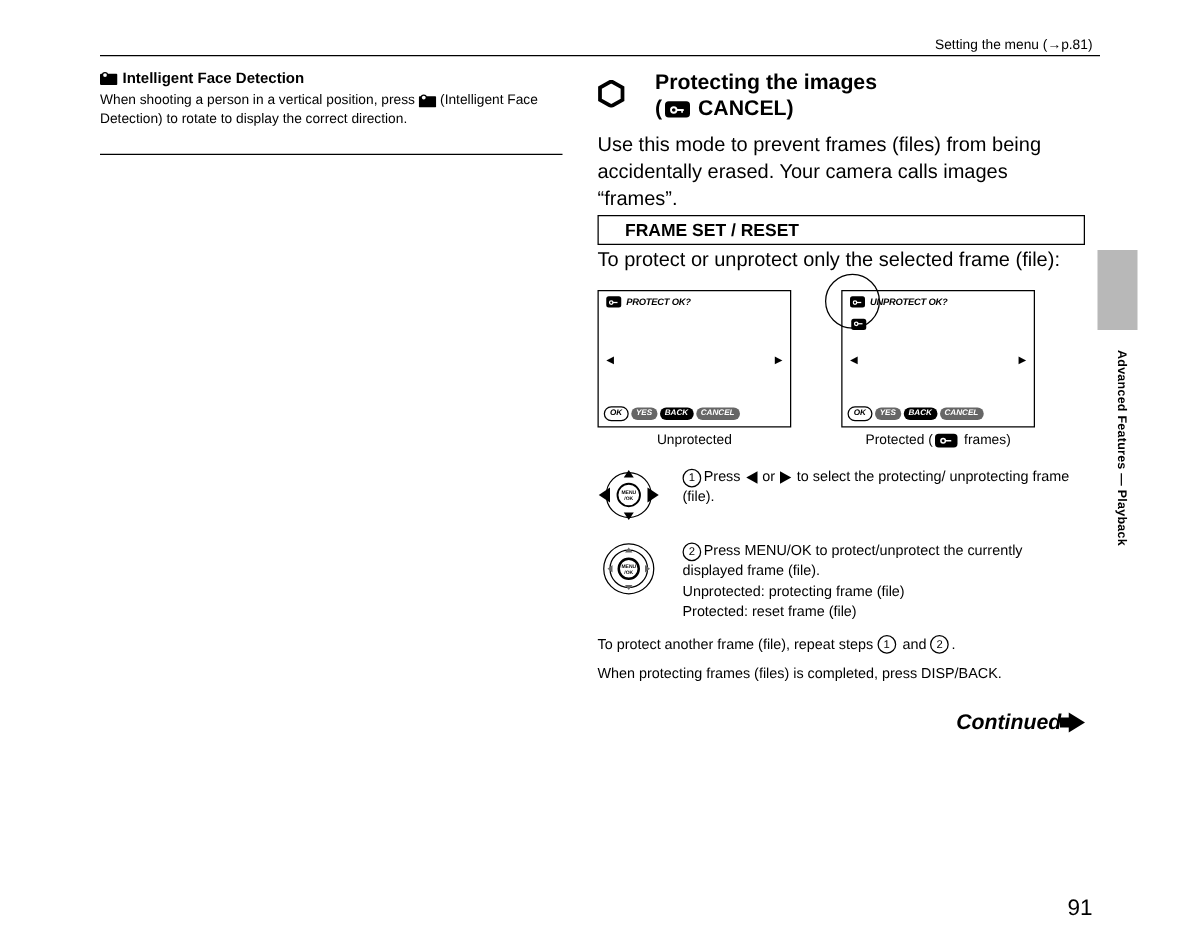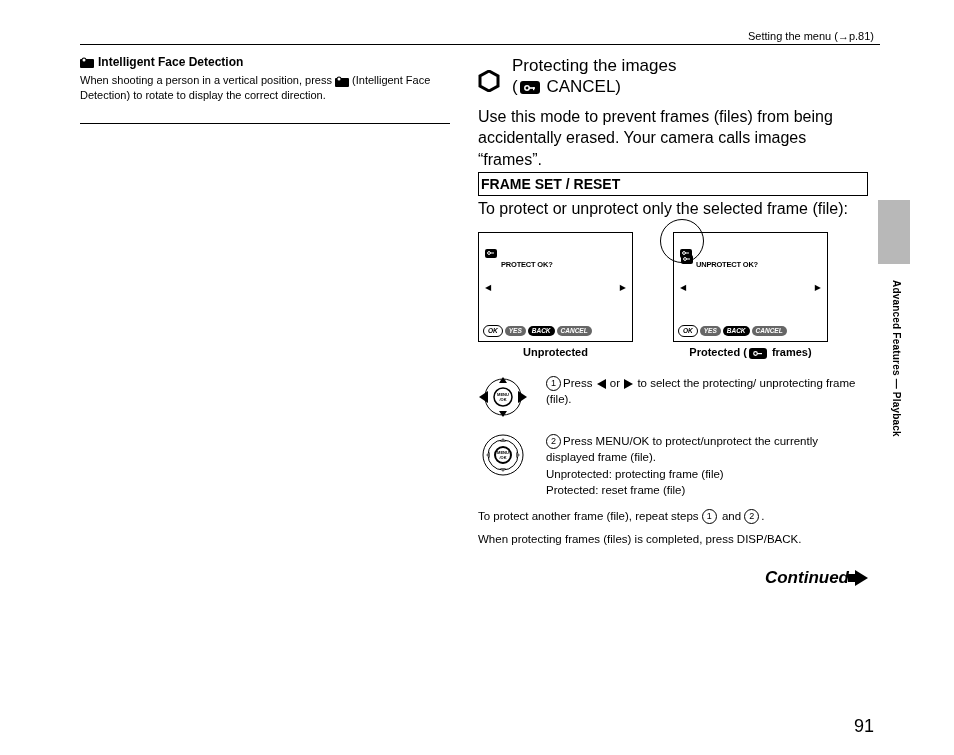--- a/index.html
+++ b/index.html
@@ -57,23 +57,23 @@
   }
   .face-icon svg { display:block; }
   .tip-body {
     font-size: 11px;
     line-height: 1.35;
     border-bottom: 1px solid #000;
     padding-bottom: 20px;
   }
   .sect-head {
     display: flex;
-    align-items: flex-end;
-    gap: 12px;
-    font-weight: 400;
+    align-items: center;
+    gap: 24px;
+    font-weight: 700;
     font-size: 17px;
     line-height: 1.25;
     margin-bottom: 8px;
   }
   .hex-icon {
     flex: 0 0 auto;
     margin-top: 2px;
   }
   .key-pill {
     display: inline-flex;
@@ -93,21 +93,21 @@
   .key-pill.tiny { font-size:7px; height:9px; line-height:9px; padding:0 2px; border-radius:2px;}
   .intro {
     font-size: 16px;
     line-height: 1.35;
     margin-bottom: 2px;
   }
   .subhead {
     border: 1.5px solid #000;
     font-weight: 800;
     font-size: 14px;
-    padding: 3px 2px;
+    padding: 3px 21px;
     margin-bottom: 4px;
   }
   .subintro {
     font-size: 16px;
     margin-bottom: 14px;
   }
   .screens {
     display: flex;
     gap: 40px;
     margin-bottom: 4px;
@@ -125,21 +125,21 @@
     position: absolute;
     top: 4px; left: 4px;
     display: flex;
     align-items: center;
     gap: 2px;
   }
   .scr-top-text {
     font-size: 7.5px;
     font-weight: 800;
     letter-spacing: -0.2px;
-    margin-top: 23px;
+    font-style: italic;
   }
   .scr-lock {
     position:absolute;
     top: 18px; left: 5px;
   }
   .scr-arrows .la, .scr-arrows .ra {
     position: absolute;
     top: 50%;
     margin-top: -4px;
     font-size: 8px;
@@ -178,21 +178,21 @@
   }
   .screen-labels {
     display: flex;
     gap: 40px;
     margin-bottom: 16px;
   }
   .screen-labels > div {
     width: 155px;
     text-align: center;
     font-size: 11px;
-    font-weight: 700;
+    font-weight: 400;
   }
   .step {
     display: flex;
     gap: 18px;
     margin-bottom: 10px;
     font-size: 11.5px;
     line-height: 1.4;
   }
   .dpad {
     width: 50px; flex: 0 0 50px;

